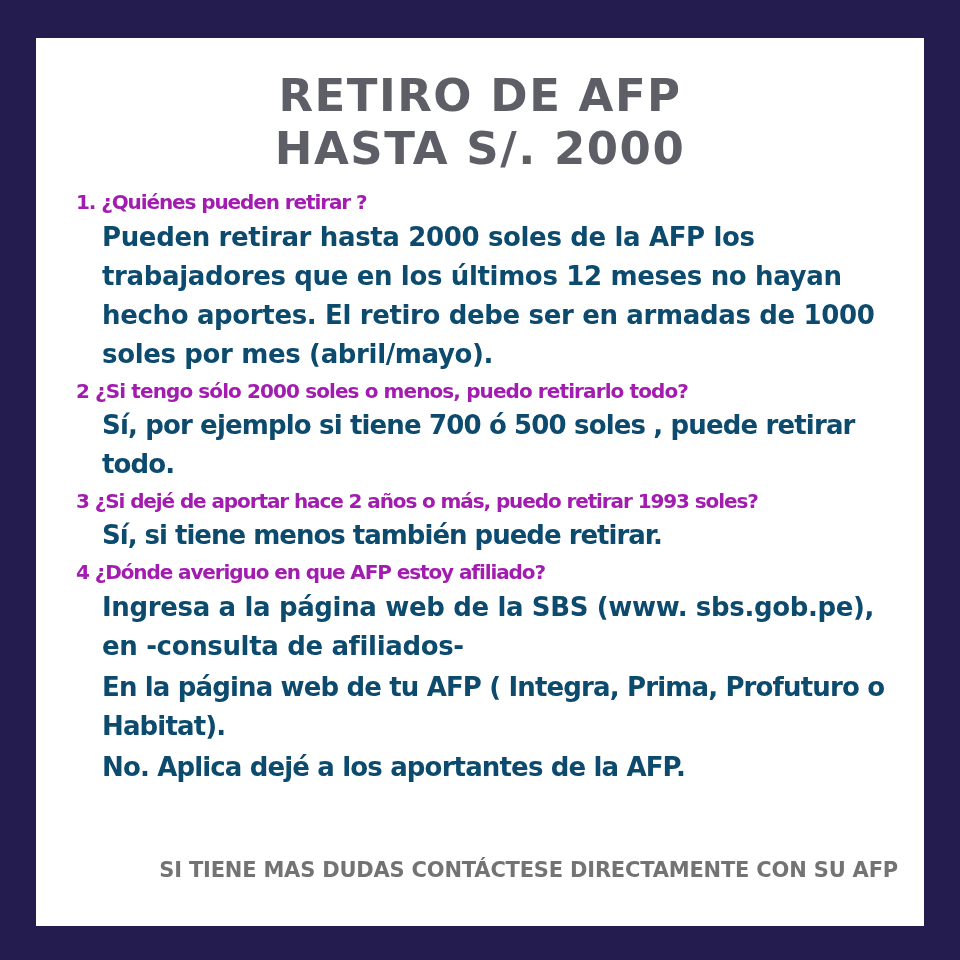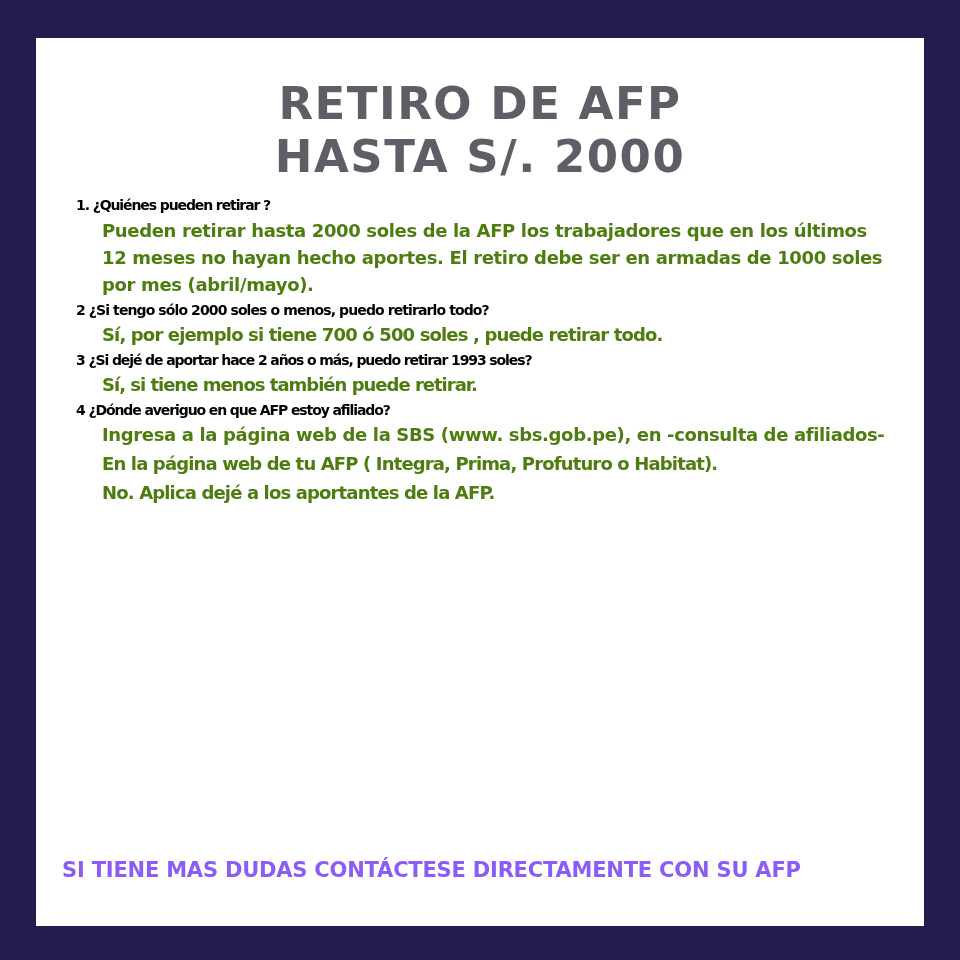--- a/index.html
+++ b/index.html
@@ -25,21 +25,21 @@
     background: #ffffff;
     width: 100%;
     height: 100%;
     box-sizing: border-box;
     padding: 26px 26px 18px 26px;
     display: flex;
     flex-direction: column;
   }
   .title-block {
     text-align: center;
-    margin-top: 14px;
+    margin-top: 6px;
     margin-bottom: 12px;
   }
   .title-line {
     font-family: "DejaVu Sans", sans-serif;
     font-weight: bold;
     font-size: 45px;
     letter-spacing: 1.5px;
     color: #5e5f66;
     line-height: 1.17;
     white-space: nowrap;
@@ -47,54 +47,54 @@
   .faq {
     flex: 1 1 auto;
     padding: 0 4px 0 14px;
   }
   .qa-item {
     margin-bottom: 2px;
   }
   .question {
     font-family: "DejaVu Sans", sans-serif;
     font-weight: bold;
-    font-size: 14px;
-    color: #000000;
+    font-size: 20px;
+    color: #a21caf;
     line-height: 1.52;
     letter-spacing: -0.9px;
     padding-left: 10px;
     text-indent: -10px;
   }
   .q-num {
     display: inline;
   }
   .answer {
     font-family: "DejaVu Sans", sans-serif;
     font-weight: bold;
-    font-size: 18px;
-    color: #4d7c0f;
+    font-size: 26px;
+    color: #0c4a6e;
     line-height: 1.50;
     letter-spacing: -0.85px;
     padding-left: 26px;
   }
   .answer.wide {
     letter-spacing: -0.35px;
   }
   .answer.tight {
     letter-spacing: -1.0px;
   }
   .question.tight {
     letter-spacing: -1.1px;
   }
   .footer {
-    text-align: left;
+    text-align: right;
     font-family: "DejaVu Sans", sans-serif;
     font-weight: bold;
     font-size: 21px;
-    color: #8b5cf6;
+    color: #737373;
     letter-spacing: -0.2px;
     margin-top: 18px;
     margin-bottom: 26px;
   }
 </style>
 </head>
 <body>
 
 <div class="poster">
   <div class="card">

